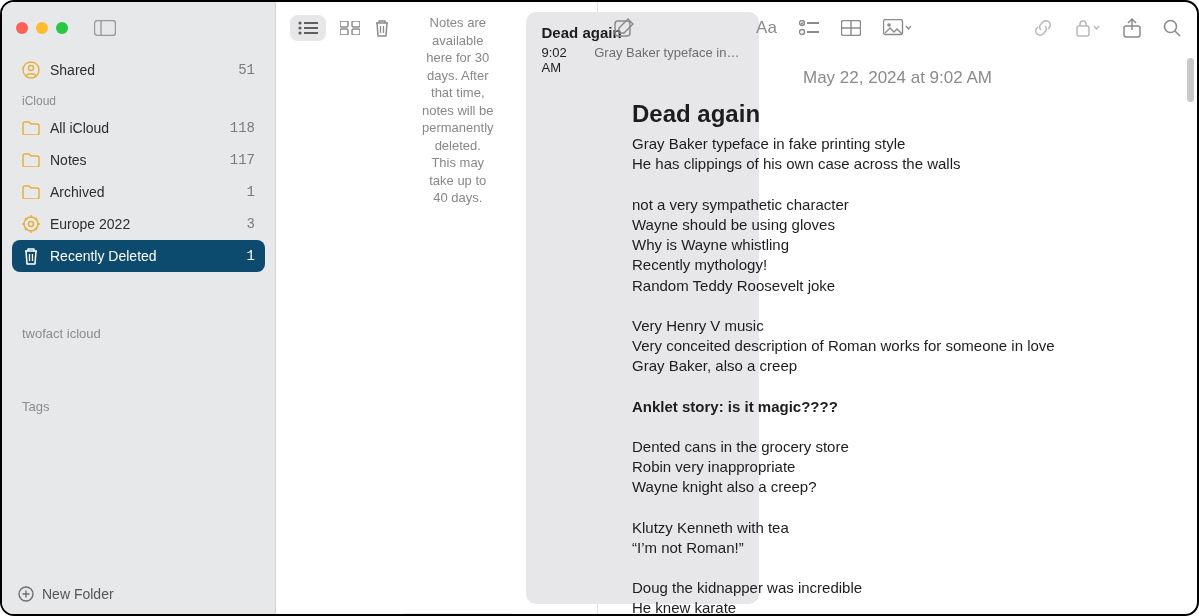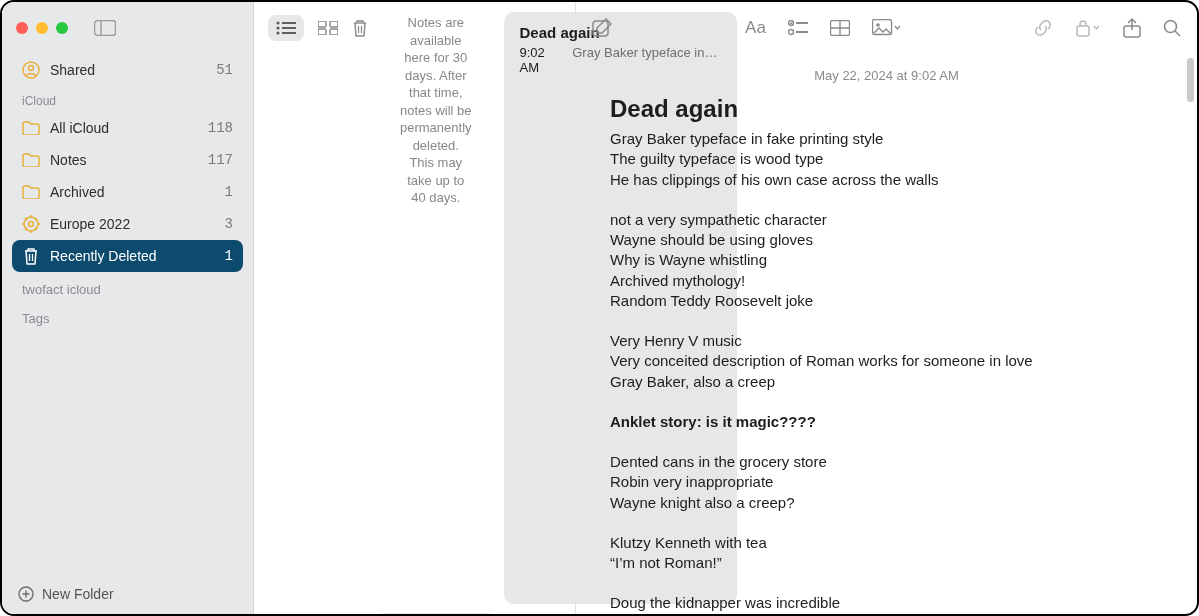--- a/index.html
+++ b/index.html
@@ -13,21 +13,21 @@
 .window {
   width: 1199px;
   height: 616px;
   border: 2px solid #000;
   border-radius: 14px;
   display: flex;
   overflow: hidden;
   background: #fff;
 }
 .sidebar {
-  width: 252px;
+  width: 274px;
   background: #e6e8ea;
   display: flex;
   flex-direction: column;
   border-right: 1px solid #d5d5d5;
 }
 .titlebar {
   height: 52px;
   display: flex;
   align-items: center;
   padding: 0 14px;
@@ -46,21 +46,21 @@
   gap: 10px; cursor: default;
 }
 .row .count { margin-left: auto; color: #7b7b7b; font-size: 14px; font-family: Liberation Mono, monospace; }
 .row .icon { width: 18px; display: flex; justify-content: center; }
 .row.selected { background: #0c4a6e; color: #fff; }
 .row.selected .count { color: #fff; }
 .section-label {
   padding: 8px 10px 4px; color: #8a8c8f; font-size: 12px; font-weight: 500;
 }
 .spacer-label {
-  padding: 10px 10px 4px; color: #8a8c8f; font-size: 13px;
+  padding: 10px 10px 4px; color: #8a8c8f; font-size: 13px; margin-top: 44px;
 }
 .sidebar-footer {
   height: 40px; display: flex; align-items: center;
   padding: 0 16px; gap: 8px; color: #555; font-size: 14px;
 }
 
 .midcol {
   width: 322px; border-right: 1px solid #e2e2e2;
   display: flex; flex-direction: row;
 }
@@ -90,21 +90,21 @@
 .maincol { flex: 1; display: flex; flex-direction: column; position: relative; }
 .main-toolbar {
   height: 52px; display: flex; align-items: center;
   padding: 0 16px; gap: 22px; color: #8b8b8c;
 }
 .main-toolbar .spacer { flex: 1; }
 .icon-btn { display: inline-flex; align-items: center; justify-content: center; }
 .content {
   flex: 1; padding: 14px 34px 20px; overflow: auto; color: #1d1d1f;
 }
-.timestamp { text-align: center; color: #8a8a8e; font-size: 13px; margin-bottom: 12px; }
+.timestamp { text-align: center; color: #8a8a8e; font-size: 17px; margin-bottom: 12px; }
 .note-title { font-size: 24px; font-weight: 700; margin-bottom: 6px; }
 .body-text { font-size: 15px; line-height: 1.35; }
 .body-text p { margin: 0; min-height: 20px; }
 .body-text p.gap { height: 20px; }
 .body-text p.bold { font-weight: 700; }
 
 .scroll-stub {
   position: absolute; right: 3px; top: 56px; width: 7px; height: 44px;
   background: #c9c9c9; border-radius: 4px;
 }
@@ -319,27 +319,26 @@
             <line x1="12" y1="12" x2="17" y2="17" stroke="#8b8b8c" stroke-width="1.6"></line>
           </svg>
       </span>
     </div>
 
     <div class="content">
       <div class="timestamp">May 22, 2024 at 9:02 AM</div>
       <div class="note-title">Dead again</div>
       <div class="body-text" id="note-body">
           <p>Gray Baker typeface in fake printing style</p>
-          <p>The guilty typeface is wood type</p>
           <p>He has clippings of his own case across the walls</p>
           <p class="gap"></p>
           <p>not a very sympathetic character</p>
           <p>Wayne should be using gloves</p>
           <p>Why is Wayne whistling</p>
-          <p>Archived mythology!</p>
+          <p>Recently mythology!</p>
           <p>Random Teddy Roosevelt joke</p>
           <p class="gap"></p>
           <p>Very Henry V music</p>
           <p>Very conceited description of Roman works for someone in love</p>
           <p>Gray Baker, also a creep</p>
           <p class="gap"></p>
           <p class="bold">Anklet story: is it magic????</p>
           <p class="gap"></p>
           <p>Dented cans in the grocery store</p>
           <p>Robin very inappropriate</p>

